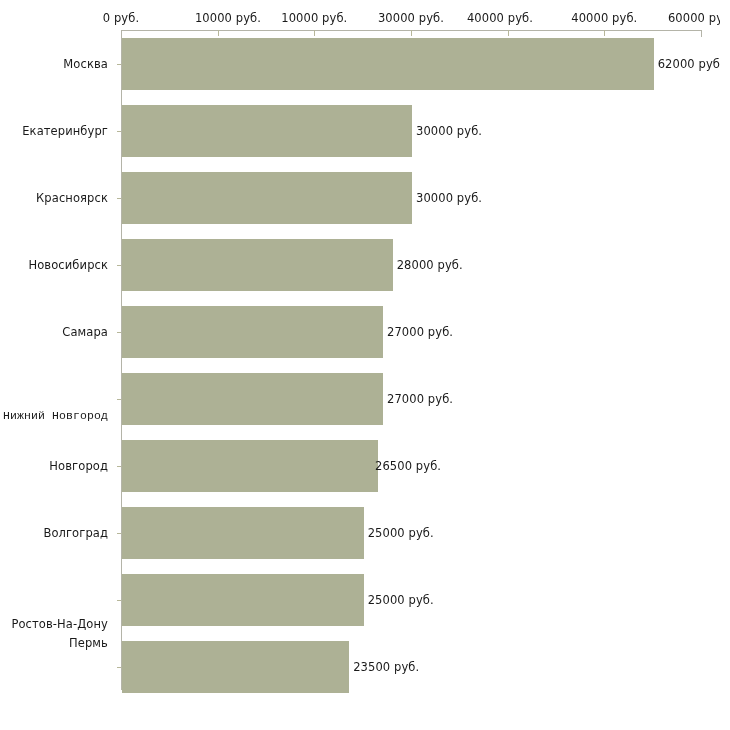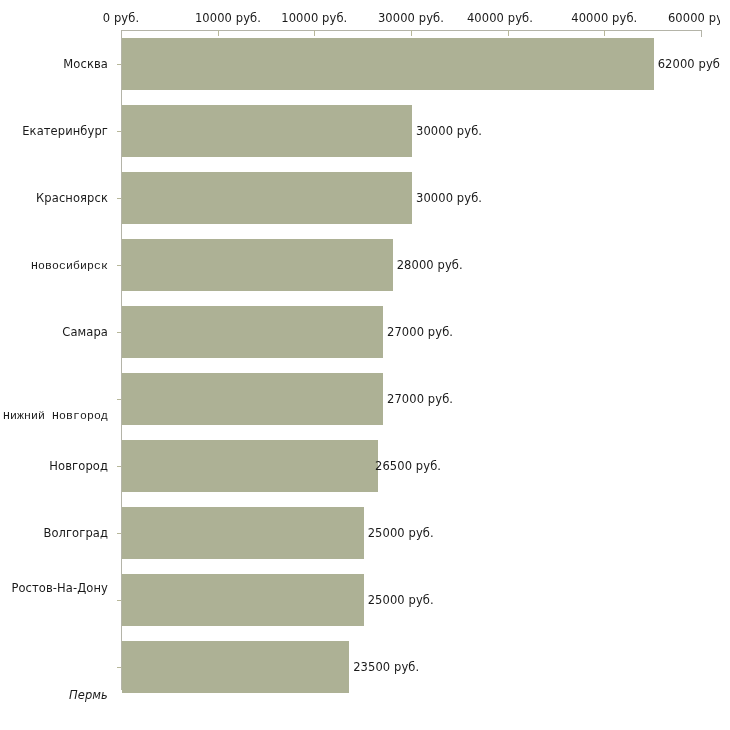--- a/index.html
+++ b/index.html
@@ -126,27 +126,27 @@
       <div class="cat-tick" style="top: 399px;"></div>
       <div class="cat-tick" style="top: 466px;"></div>
       <div class="cat-tick" style="top: 533px;"></div>
       <div class="cat-tick" style="top: 600px;"></div>
       <div class="cat-tick" style="top: 667px;"></div>
     </div>
   <div id="cat-labels">
       <div class="cat-label" style="top: 64px;">Москва</div>
       <div class="cat-label" style="top: 131px;">Екатеринбург</div>
       <div class="cat-label" style="top: 198px; margin-left: 32px;">Красноярск</div>
-      <div class="cat-label" style="top: 265px; font-family: Liberation Mono, monospace;">Новосибирск</div>
+      <div class="cat-label" style="top: 265px;">Новосибирск</div>
       <div class="cat-label" style="top: 332px;">Самара</div>
       <div class="cat-label" style="top: 415px; font-family: Liberation Mono, monospace;">Нижний Новгород</div>
       <div class="cat-label" style="top: 466px;">Новгород</div>
       <div class="cat-label" style="top: 533px;">Волгоград</div>
-      <div class="cat-label" style="top: 588px;">Ростов-На-Дону</div>
-      <div class="cat-label" style="top: 695px; font-style: italic;">Пермь</div>
+      <div class="cat-label" style="top: 624px;">Ростов-На-Дону</div>
+      <div class="cat-label" style="top: 643px;">Пермь</div>
     </div>
 
   <div id="bars">
       <div class="bar" style="top: 38px; height: 52px; width: 531.667px; background: rgb(173, 177, 149);"></div>
       <div class="bar" style="top: 105px; height: 52px; width: 290px; background: rgb(173, 177, 149);"></div>
       <div class="bar" style="top: 172px; height: 52px; width: 290px; background: rgb(173, 177, 149);"></div>
       <div class="bar" style="top: 239px; height: 52px; width: 270.667px; background: rgb(173, 177, 149);"></div>
       <div class="bar" style="top: 306px; height: 52px; width: 261px; background: rgb(173, 177, 149);"></div>
       <div class="bar" style="top: 373px; height: 52px; width: 261px; background: rgb(173, 177, 149);"></div>
       <div class="bar" style="top: 440px; height: 52px; width: 256.167px; background: rgb(173, 177, 149);"></div>

